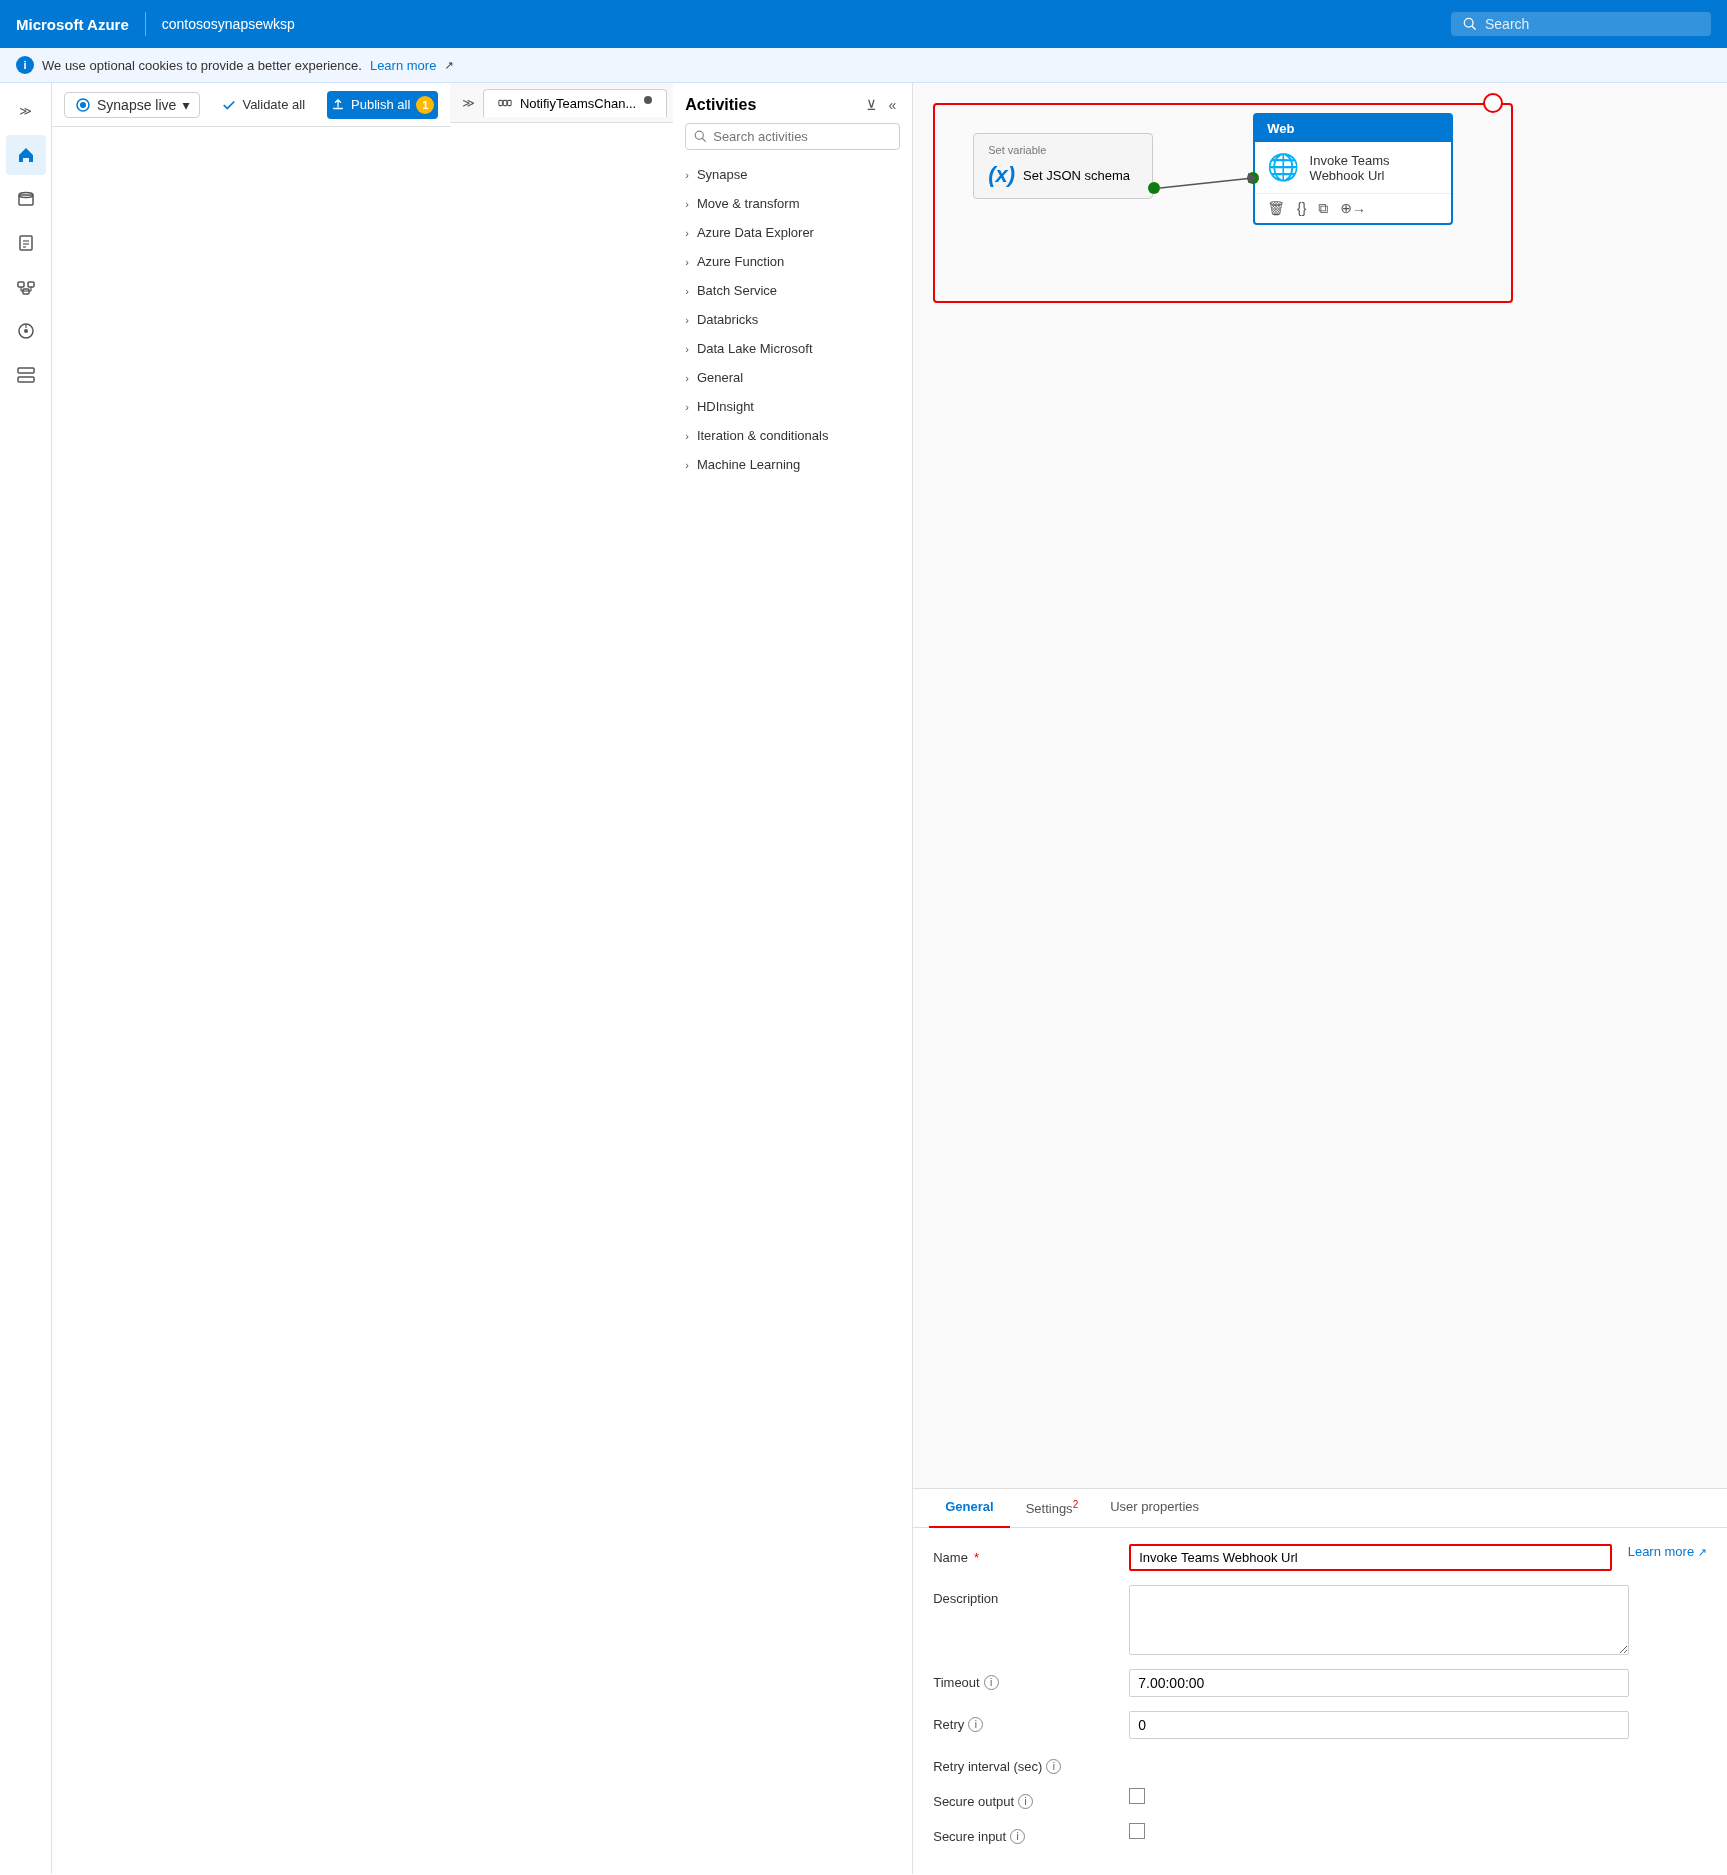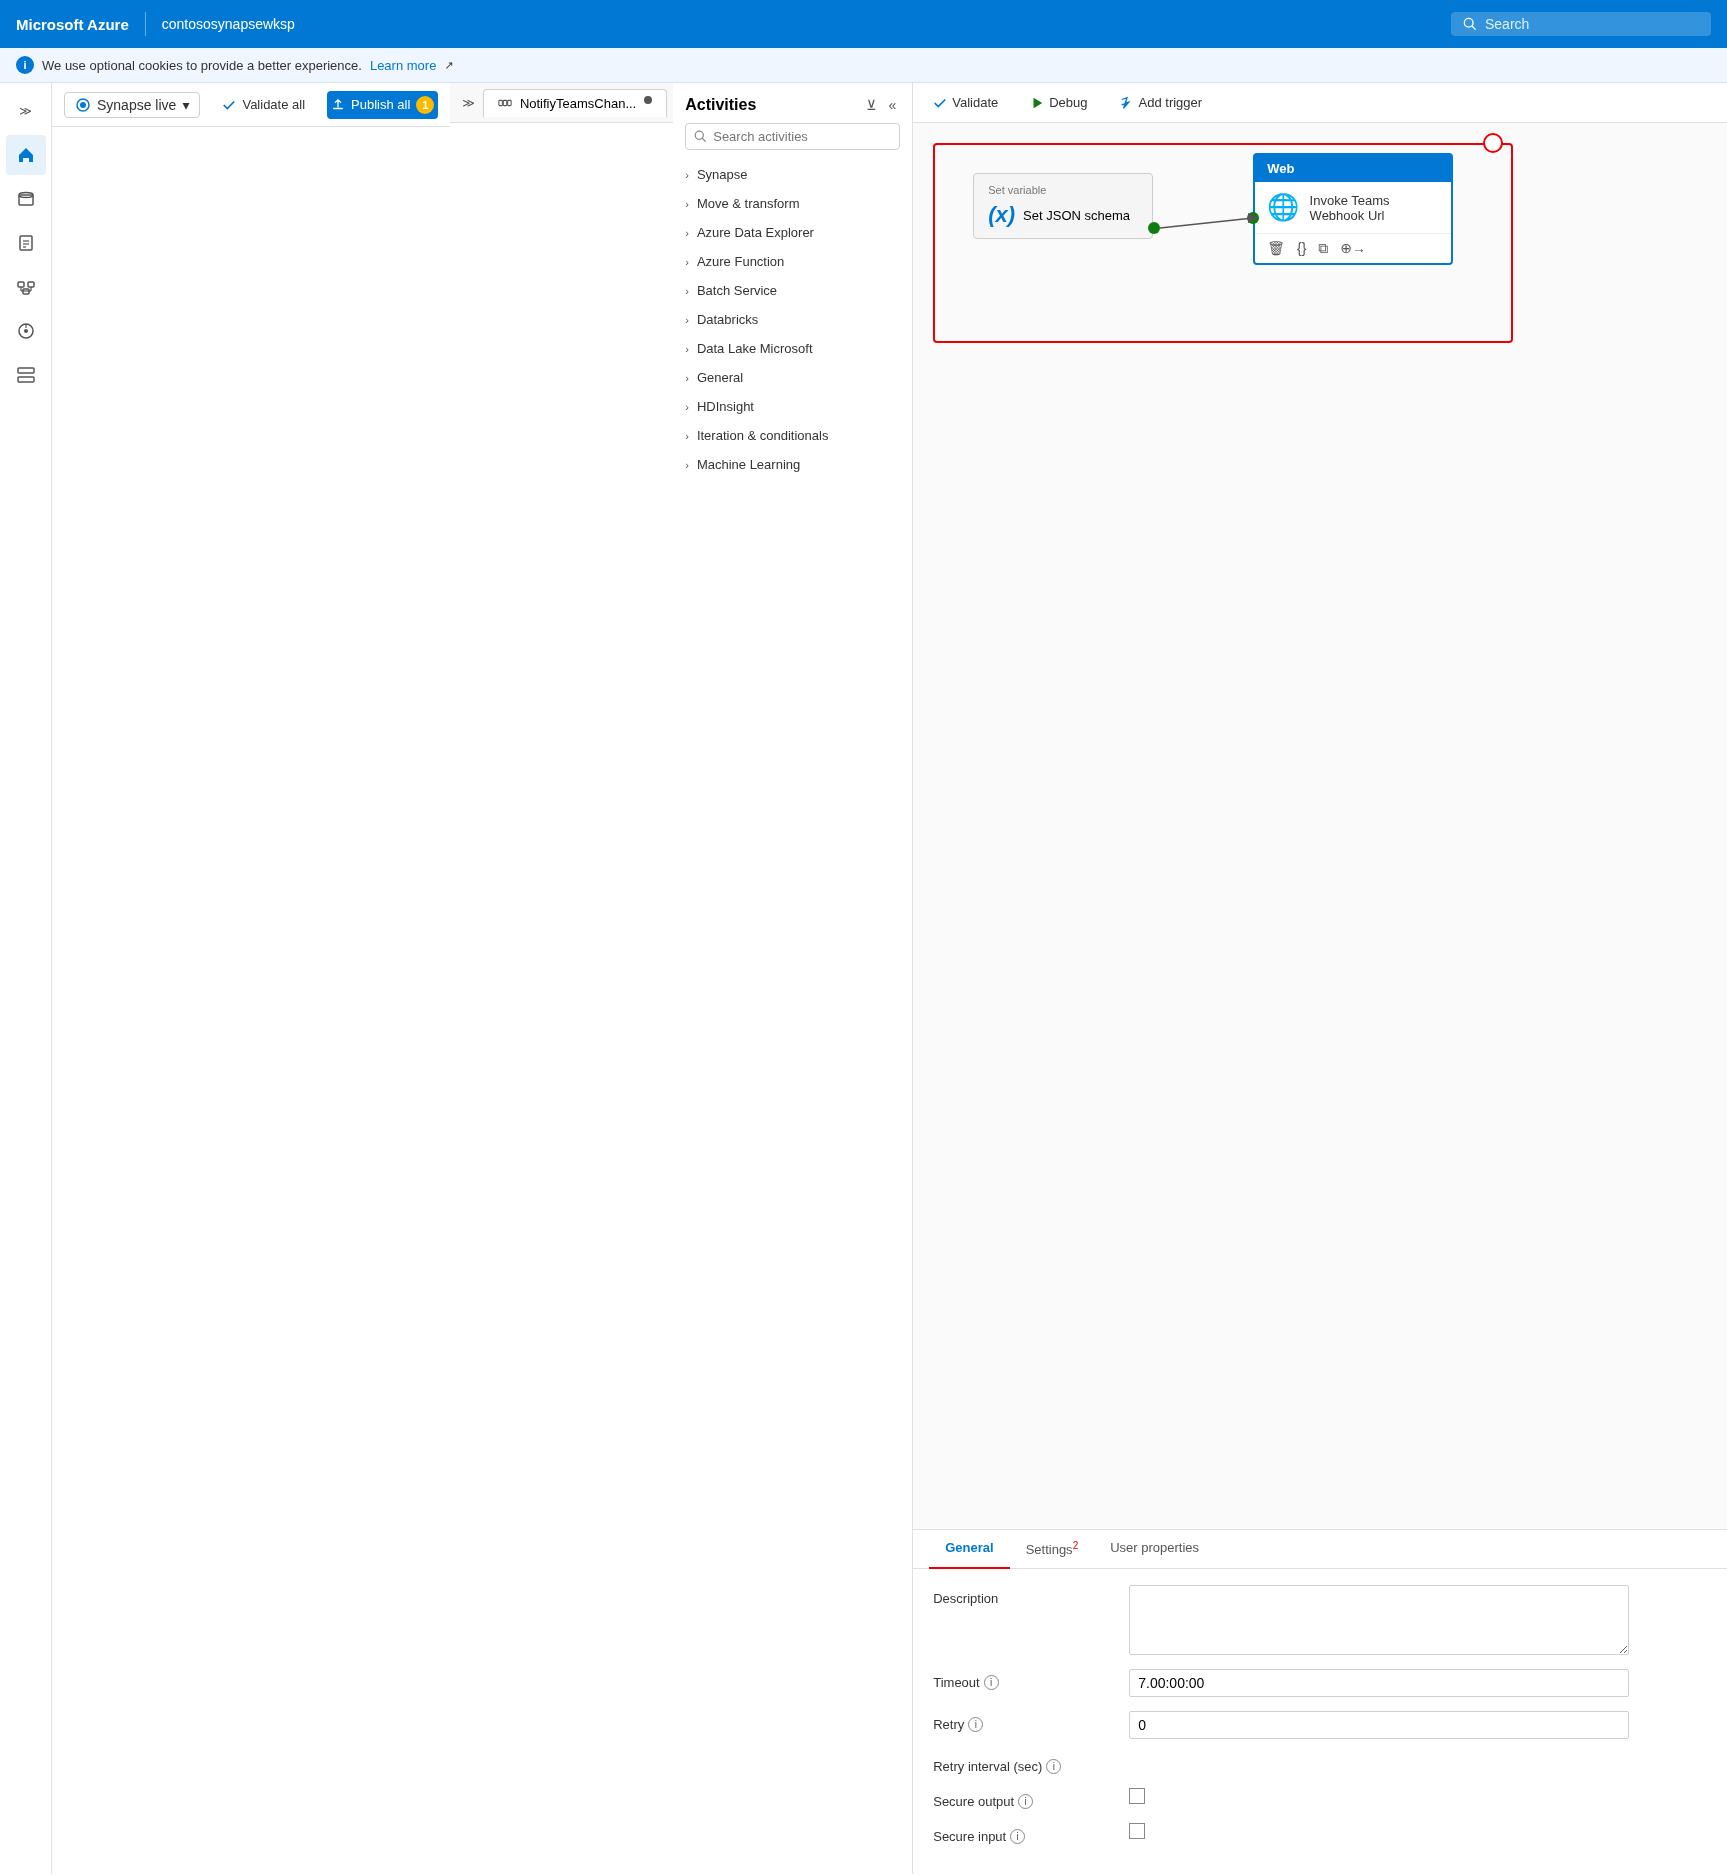--- a/index.html
+++ b/index.html
@@ -539,40 +539,20 @@
           </div>
           <div class="category-item">
             <span class="chevron">›</span>
             <span>Machine Learning</span>
           </div>
         </div>
       </div>
 
       <div class="pipeline-canvas">
 
-        <div class="action-bar">
-          <div class="action-btn">
-            <svg width="14" height="14" viewBox="0 0 16 16" fill="none">
-              <polyline points="2,8 6,12 14,4" stroke="#0078d4" stroke-width="2" fill="none"></polyline>
-            </svg>
-            <span>Validate</span>
-          </div>
-          <div class="action-btn">
-            <svg width="14" height="14" viewBox="0 0 16 16" fill="none">
-              <polygon points="4,2 14,8 4,14" fill="#107c10"></polygon>
-            </svg>
-            <span>Debug</span>
-          </div>
-          <div class="action-btn">
-            <svg width="14" height="14" viewBox="0 0 16 16" fill="none">
-              <polyline points="2,4 8,2 6,8 10,7 4,14 6,9 2,10 8,8" stroke="#0078d4" stroke-width="1.5" fill="none"></polyline>
-            </svg>
-            <span>Add trigger</span>
-          </div>
-        </div>
 
         <div class="canvas-area" style="min-height:420px; position:relative;">
 
           <div class="selection-border" style="left:20px; top:20px; right:20px; bottom:20px; max-width:580px; max-height:200px; width:580px; height:200px;">
           </div>
           <div class="selection-circle" style="right:calc(100% - 600px); top:10px; left:580px; position:absolute; top:10px; left:570px;">
           </div>
 
           <div style="position:absolute; left:60px; top:50px;">
             <div class="node">
@@ -618,20 +598,33 @@
             <div class="bottom-tab">
               <span>Settings</span><span class="tab-superscript">2</span>
             </div>
             <div class="bottom-tab">
               <span>User properties</span>
             </div>
           </div>
 
           <div class="bottom-content">
 
+            <div class="form-row">
+              <div class="form-label">
+                <span>Name</span>
+                <span class="required" style="color:#e00;margin-left:2px;">*</span>
+              </div>
+              <div style="display:flex; align-items:center; gap:12px; border:2px solid #e00; border-radius:2px; padding:4px 8px; flex:1; max-width:580px;">
+                <input type="text" style="border: none; outline: none; font-size: 13px; flex: 1 1 0%;" value="Invoke Teams Webhook Url">
+              </div>
+              <a href="#" class="learn-more">
+                <span>Learn more</span>
+                <span style="font-size:11px;"> ↗</span>
+              </a>
+            </div>
 
             <div class="form-row">
               <div class="form-label">
                 <span>Description</span>
               </div>
               <textarea class="form-control textarea" style="max-width: 500px; min-height: 70px;"></textarea>
             </div>
 
             <div class="form-row">
               <div class="form-label">

